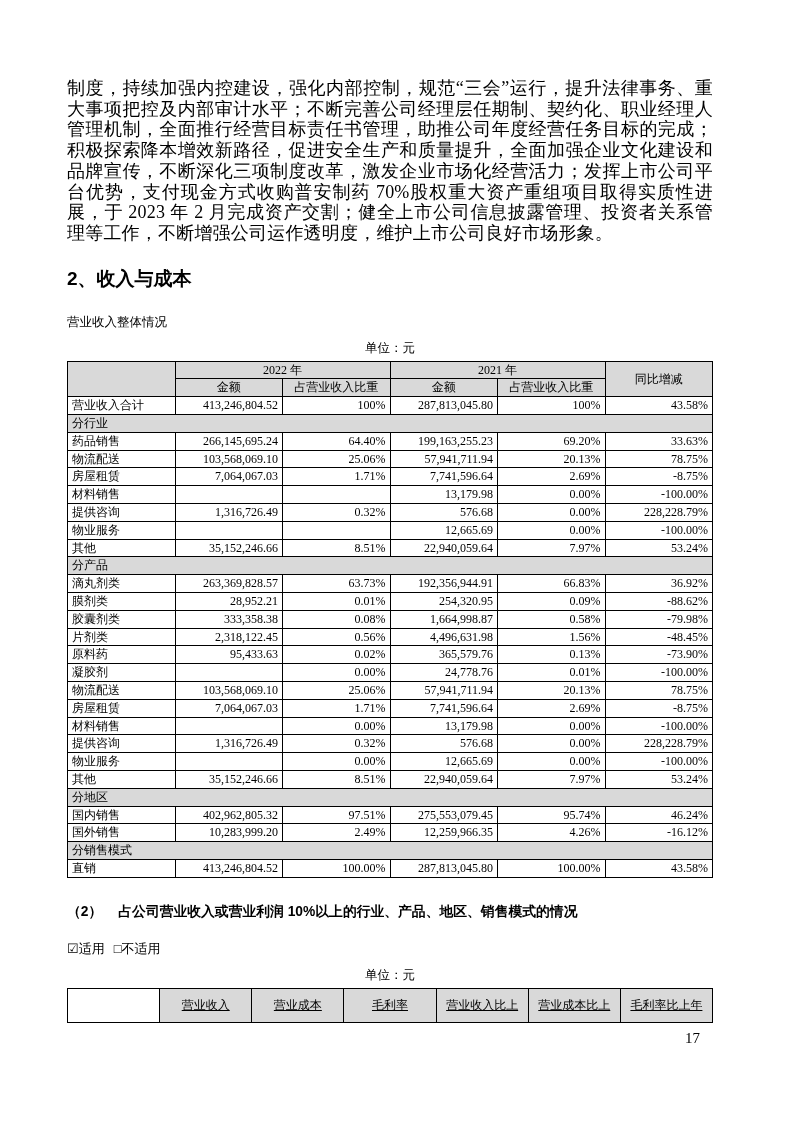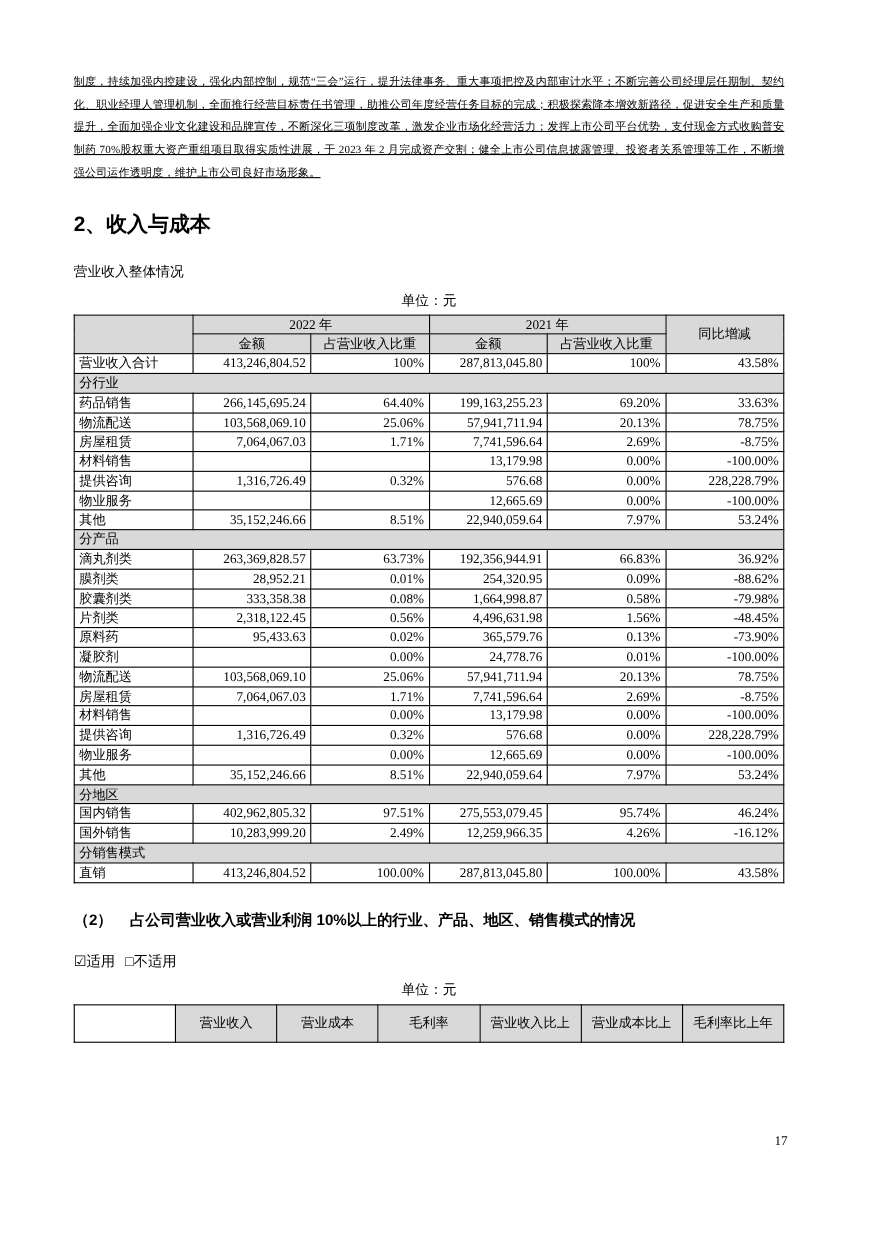--- a/index.html
+++ b/index.html
@@ -18,27 +18,26 @@
   
   .running-header {
     text-align: right;
     font-size: 13px;
     letter-spacing: 0.5px;
     padding-bottom: 7px;
     border-bottom: 1.6px solid #000;
   }
   
   .body-paragraph {
-    margin-top: 17px;
-    font-size: 10px;
+    margin-top: 30px;
+    font-size: 18px;
     line-height: 20.7px;
     text-align: justify;
     text-justify: inter-ideograph;
     letter-spacing: 0.2px;
-    text-decoration: underline;
   }
   
   .h-section {
     margin-top: 22px;
     font-family: "Liberation Sans", "DejaVu Sans", sans-serif;
     font-weight: bold;
     font-size: 19px;
   }
   .h-sub {
     margin-top: 25px;
@@ -71,32 +70,32 @@
     text-align: center;
   }
   tr.head-top th { border-bottom-width: 1.4px; }
   td.label-cell { text-align: left; }
   td.num-cell { text-align: right; }
   td.section-cell {
     background: #d9d9d9;
     text-align: left;
   }
   
-  table.margin-table th { height: 34px; }
+  table.margin-table th { height: 34px; text-decoration: underline; }
   table.margin-table th.corner-blank { background: #ffffff; }
   
   .applicable-line { margin-top: 19px; font-size: 13px; }
   .applicable-line .chk { display: inline-block; font-size: 13px; }
   .applicable-line .gap { display: inline-block; width: 9px; }
   
   .page-number {
     position: absolute;
-    right: 77px;
+    right: 93px;
     top: 1030px;
-    font-size: 12px;
+    font-size: 15px;
   }
 </style>
 </head>
 <body>
 
 <div class="page">
 
 
   <p class="body-paragraph">制度，持续加强内控建设，强化内部控制，规范“三会”运行，提升法律事务、重大事项把控及内部审计水平；不断完善公司经理层任期制、契约化、职业经理人管理机制，全面推行经营目标责任书管理，助推公司年度经营任务目标的完成；积极探索降本增效新路径，促进安全生产和质量提升，全面加强企业文化建设和品牌宣传，不断深化三项制度改革，激发企业市场化经营活力；发挥上市公司平台优势，支付现金方式收购普安制药 70%股权重大资产重组项目取得实质性进展，于 2023 年 2 月完成资产交割；健全上市公司信息披露管理、投资者关系管理等工作，不断增强公司运作透明度，维护上市公司良好市场形象。</p>
 

